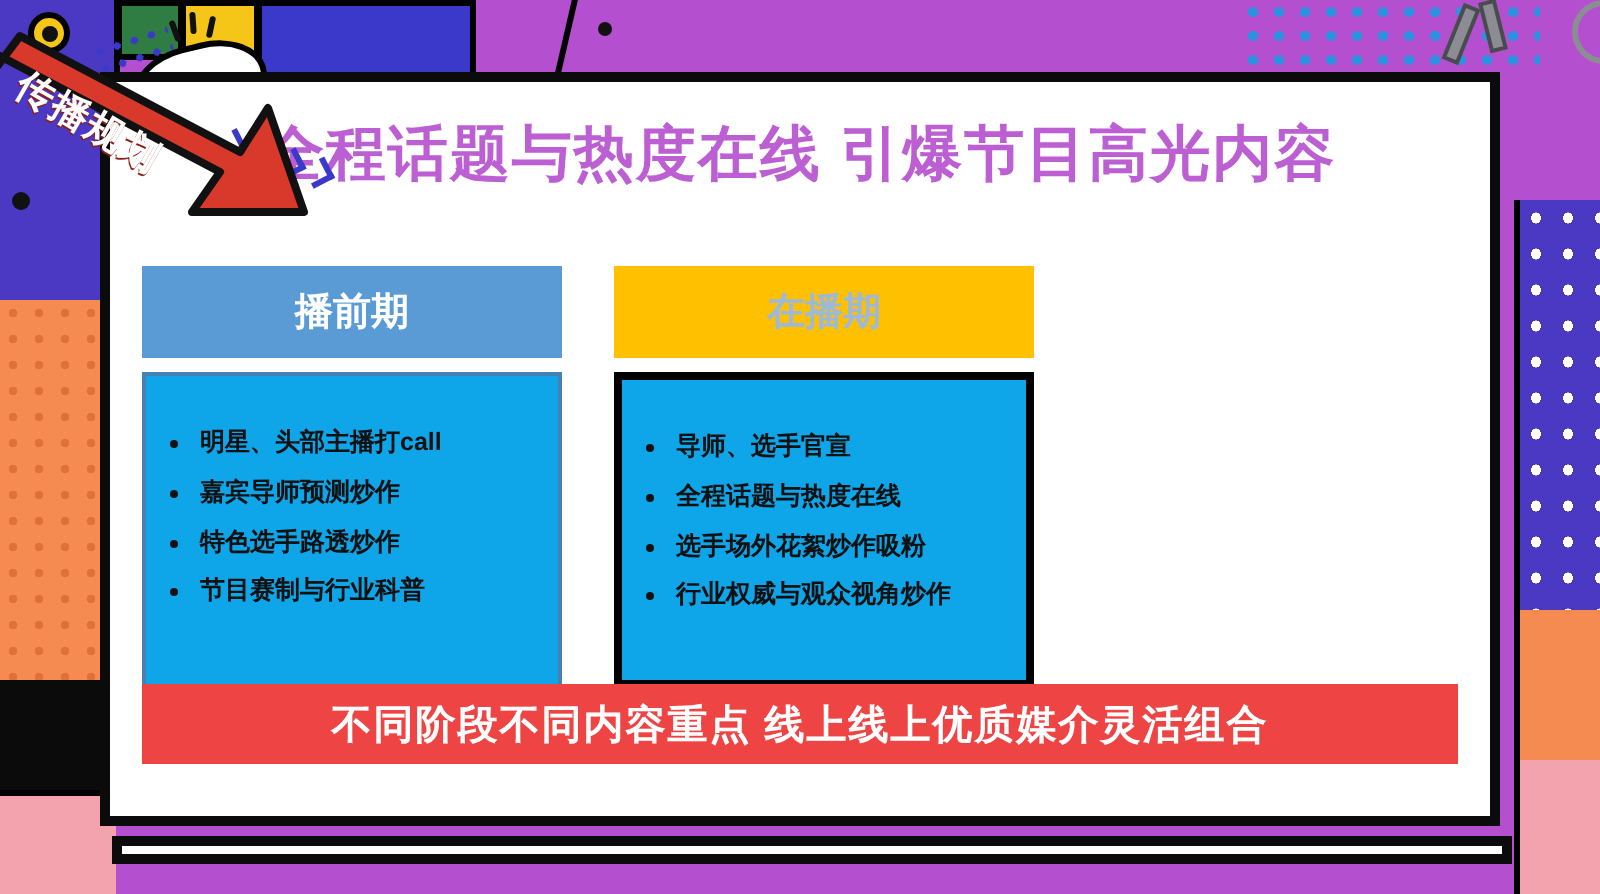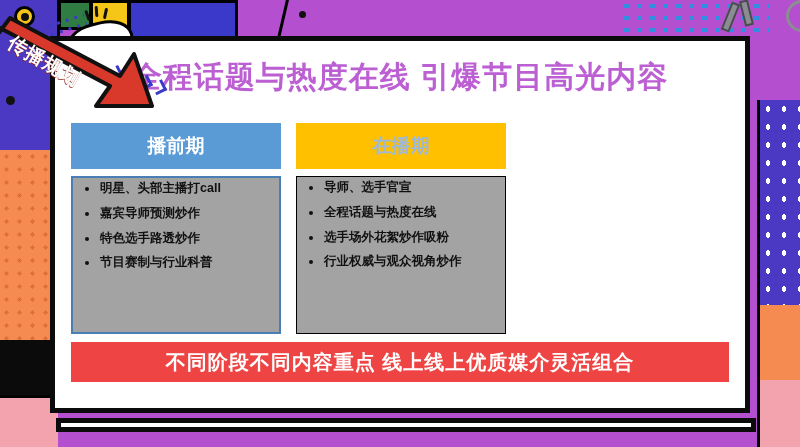--- a/index.html
+++ b/index.html
@@ -61,28 +61,28 @@
       text-shadow:0 1px 0 #8c1f14;white-space:nowrap;}
 
   
   .card{position:absolute;left:50px;top:36px;width:700px;height:377px;background:#fff;border:5px solid #0b0b0b;box-sizing:border-box;z-index:20;}
   .card-shadow{position:absolute;left:56px;top:418px;width:700px;height:14px;background:#fff;border:5px solid #0b0b0b;box-sizing:border-box;z-index:19;}
 
   .title{position:absolute;left:0;right:0;top:16px;text-align:center;color:#bc5fd3;
       font-size:30px;font-weight:bold;letter-spacing:1px;}
 
   
-  .cols{position:absolute;left:16px;top:82px;width:660px;display:flex;gap:15px;}
+  .cols{position:absolute;left:16px;top:92px;width:660px;display:flex;gap:26px;}
   .col{width:210px;}
   .chead{height:46px;display:flex;align-items:center;justify-content:center;font-size:19px;font-weight:bold;}
   .chead.blue{background:#5b9bd5;color:#ffffff;}
   .chead.amber{background:#ffc000;color:#9db9d9;}
-  .cbody{margin-top:7px;height:158px;box-sizing:border-box;padding:4px 6px 0 6px;background:#a3a3a3;}
+  .cbody{margin-top:7px;height:158px;box-sizing:border-box;padding:27px 6px 0 6px;background:#0ea5e9;}
   .cbody.blue{border:2px solid #4a7fb5;}
-  .cbody.amber{border:1px solid #000000;text-align:center;}
+  .cbody.amber{border:4px solid #000000;text-align:center;}
   ul.items{list-style:none;margin:0;padding:0;}
   ul.items li{display:flex;align-items:flex-start;margin-bottom:11px;font-size:12.5px;font-weight:bold;color:#111;line-height:1.1;}
   ul.items li .bullet{flex:0 0 auto;width:4px;height:4px;border-radius:50%;background:#111;margin:5px 11px 0 6px;}
 
   .footer{position:absolute;left:16px;right:16px;bottom:26px;height:40px;background:#ef4444;
       display:flex;align-items:center;justify-content:center;color:#fff;font-size:20px;font-weight:bold;letter-spacing:1px;}
 </style>
 </head>
 <body>
 

